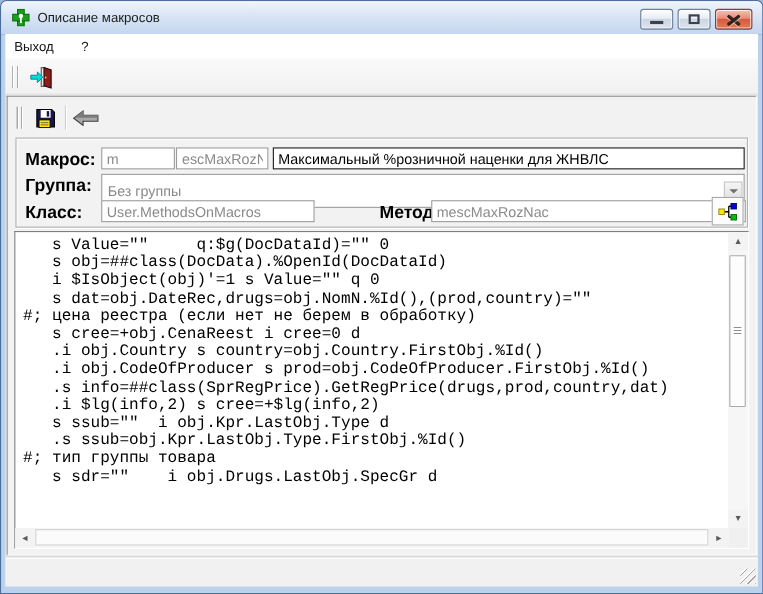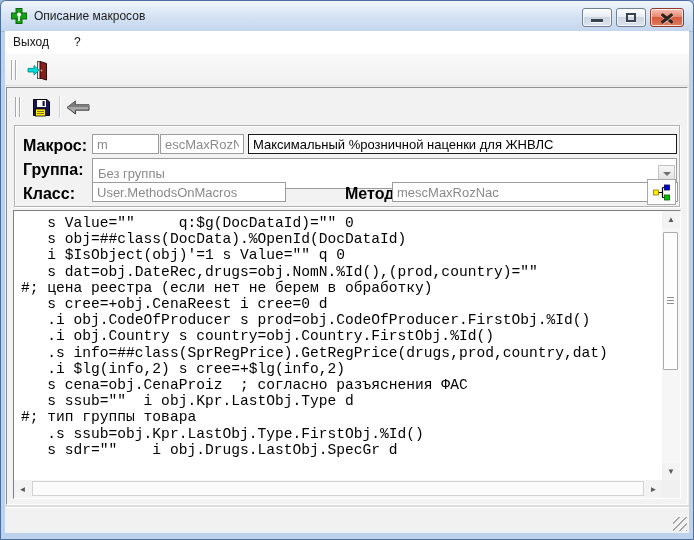--- a/index.html
+++ b/index.html
@@ -206,28 +206,27 @@
       </div>
 
       <div class="code-area">
         <div class="code-view">
             <div class="code-line">   s Value=""     q:$g(DocDataId)="" 0</div>
             <div class="code-line">   s obj=##class(DocData).%OpenId(DocDataId)</div>
             <div class="code-line">   i $IsObject(obj)'=1 s Value="" q 0</div>
             <div class="code-line">   s dat=obj.DateRec,drugs=obj.NomN.%Id(),(prod,country)=""</div>
             <div class="code-line">#; цена реестра (если нет не берем в обработку)</div>
             <div class="code-line">   s cree=+obj.CenaReest i cree=0 d</div>
+            <div class="code-line">   .i obj.Country s country=obj.Country.FirstObj.%Id()</div>
             <div class="code-line">   .i obj.CodeOfProducer s prod=obj.CodeOfProducer.FirstObj.%Id()</div>
-            <div class="code-line">   .i obj.Country s country=obj.Country.FirstObj.%Id()</div>
             <div class="code-line">   .s info=##class(SprRegPrice).GetRegPrice(drugs,prod,country,dat)</div>
             <div class="code-line">   .i $lg(info,2) s cree=+$lg(info,2)</div>
-            <div class="code-line">   s cena=obj.CenaProiz  ; согласно разъяснения ФАС</div>
             <div class="code-line">   s ssub=""  i obj.Kpr.LastObj.Type d</div>
+            <div class="code-line">   .s ssub=obj.Kpr.LastObj.Type.FirstObj.%Id()</div>
             <div class="code-line">#; тип группы товара</div>
-            <div class="code-line">   .s ssub=obj.Kpr.LastObj.Type.FirstObj.%Id()</div>
             <div class="code-line">   s sdr=""    i obj.Drugs.LastObj.SpecGr d</div>
           </div>
 
         <div class="vscroll">
           <div class="sb-btn up">▲</div>
           <div class="v-thumb"></div>
           <div class="sb-btn down">▼</div>
         </div>
 
         <div class="hscroll">

